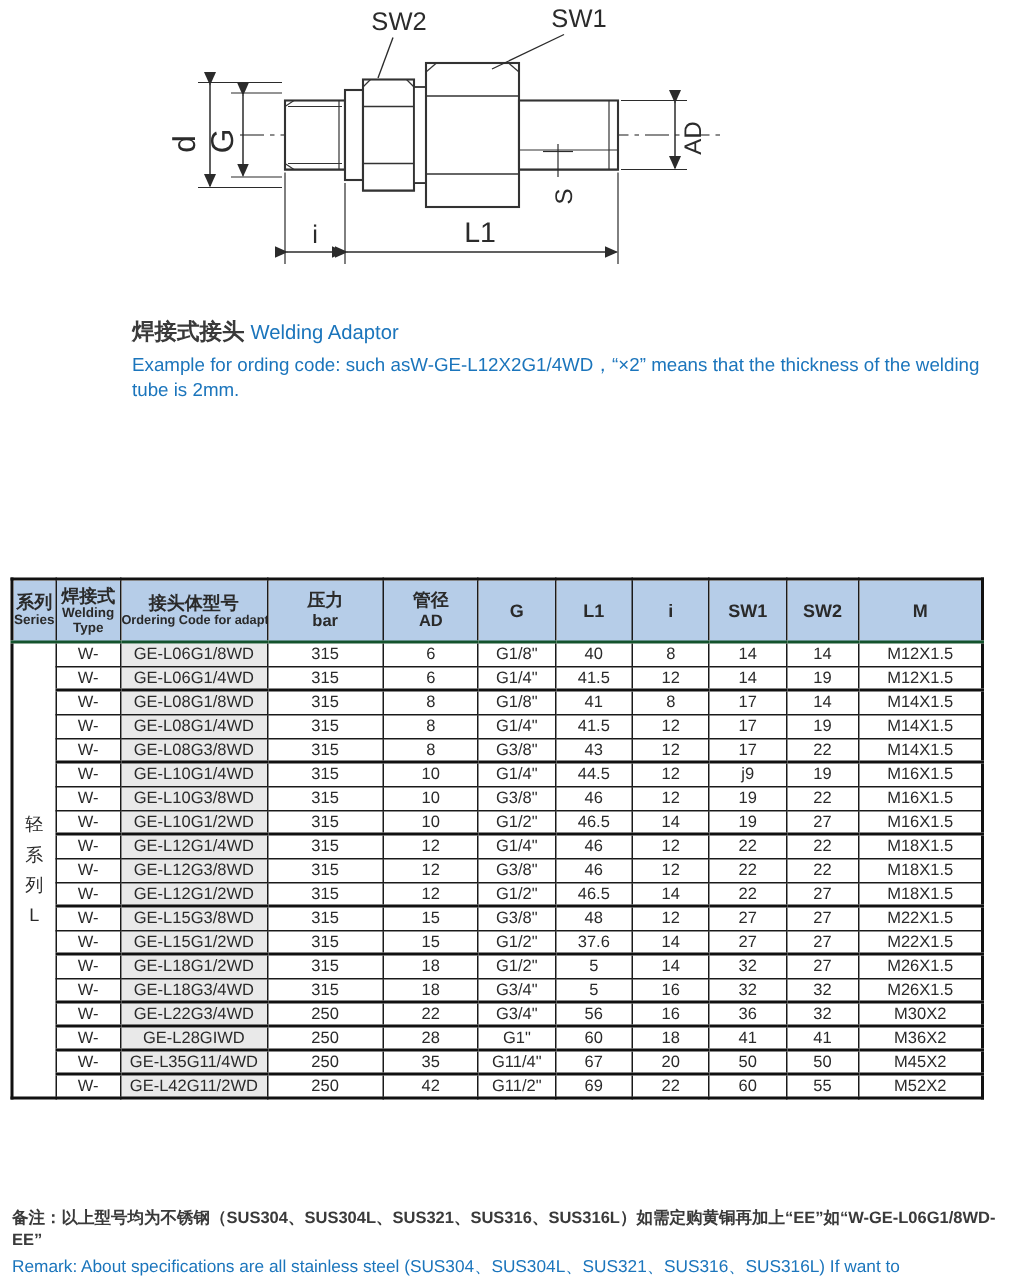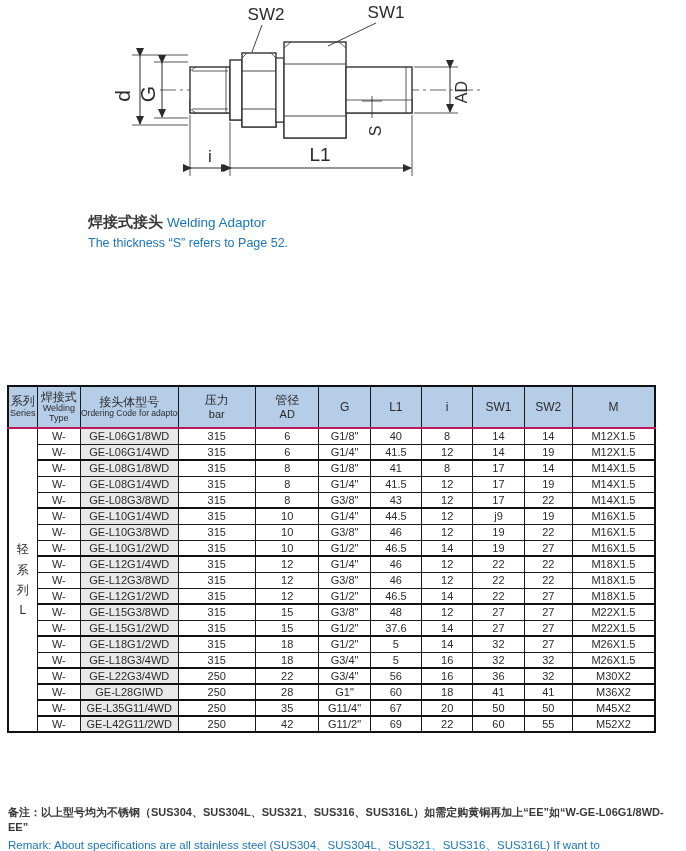--- a/index.html
+++ b/index.html
@@ -21,21 +21,21 @@
   .spec-table{
     position:absolute;top:385px;left:7px;border-collapse:collapse;table-layout:fixed;
     width:649px;font-size:11px;color:#2a2a2a;
   }
   .spec-table th,.spec-table td{
     border:1px solid #1a1a1a;text-align:center;vertical-align:middle;
     padding:0;overflow:hidden;white-space:nowrap;
   }
   .spec-table{border:2px solid #111;}
   .spec-table thead th{
-    background:#b6cde8;height:40px;border-bottom:2px solid #be185d;font-weight:normal;
+    background:#b6cde8;height:40px;border-bottom:2px solid #14532d;font-weight:bold;
   }
   .spec-table tbody tr{height:16px;}
   .spec-table tbody tr.group-end td{border-bottom:2px solid #111;}
   .h-zh{font-size:12px;line-height:1.1;}
   .h-en{font-size:9px;line-height:1.1;}
   .h-en-tiny{font-size:8.5px;line-height:1.1;}
   .h-one{font-size:12px;}
   .col-series{width:29px;}
   .col-welding{width:43px;}
   .col-code{width:97px;}
@@ -132,21 +132,21 @@
   <line x1="262" y1="25" x2="252" y2="52" stroke="#2b2b2b" stroke-width="0.9"></line>
   <text class="dim-text" x="386" y="18" font-size="17" text-anchor="middle">SW1</text>
   <line x1="376" y1="23" x2="328" y2="46" stroke="#2b2b2b" stroke-width="0.9"></line>
 </svg>
 </div>
 
 <div class="intro">
   <div class="line1">
     <span>焊接式接头</span><span class="en">Welding Adaptor</span>
   </div>
-  <div class="en-line">The thickness “S” refers to Page 52.</div>
+  <div class="en-line">Example for ording code: such asW-GE-L12X2G1/4WD，“×2” means that the thickness of the welding tube is 2mm.</div>
 </div>
 
 <table class="spec-table">
   <colgroup>
     <col class="col-series">
       <col class="col-welding">
       <col class="col-code">
       <col class="col-pressure">
     <col class="col-ad">
       <col class="col-g">

